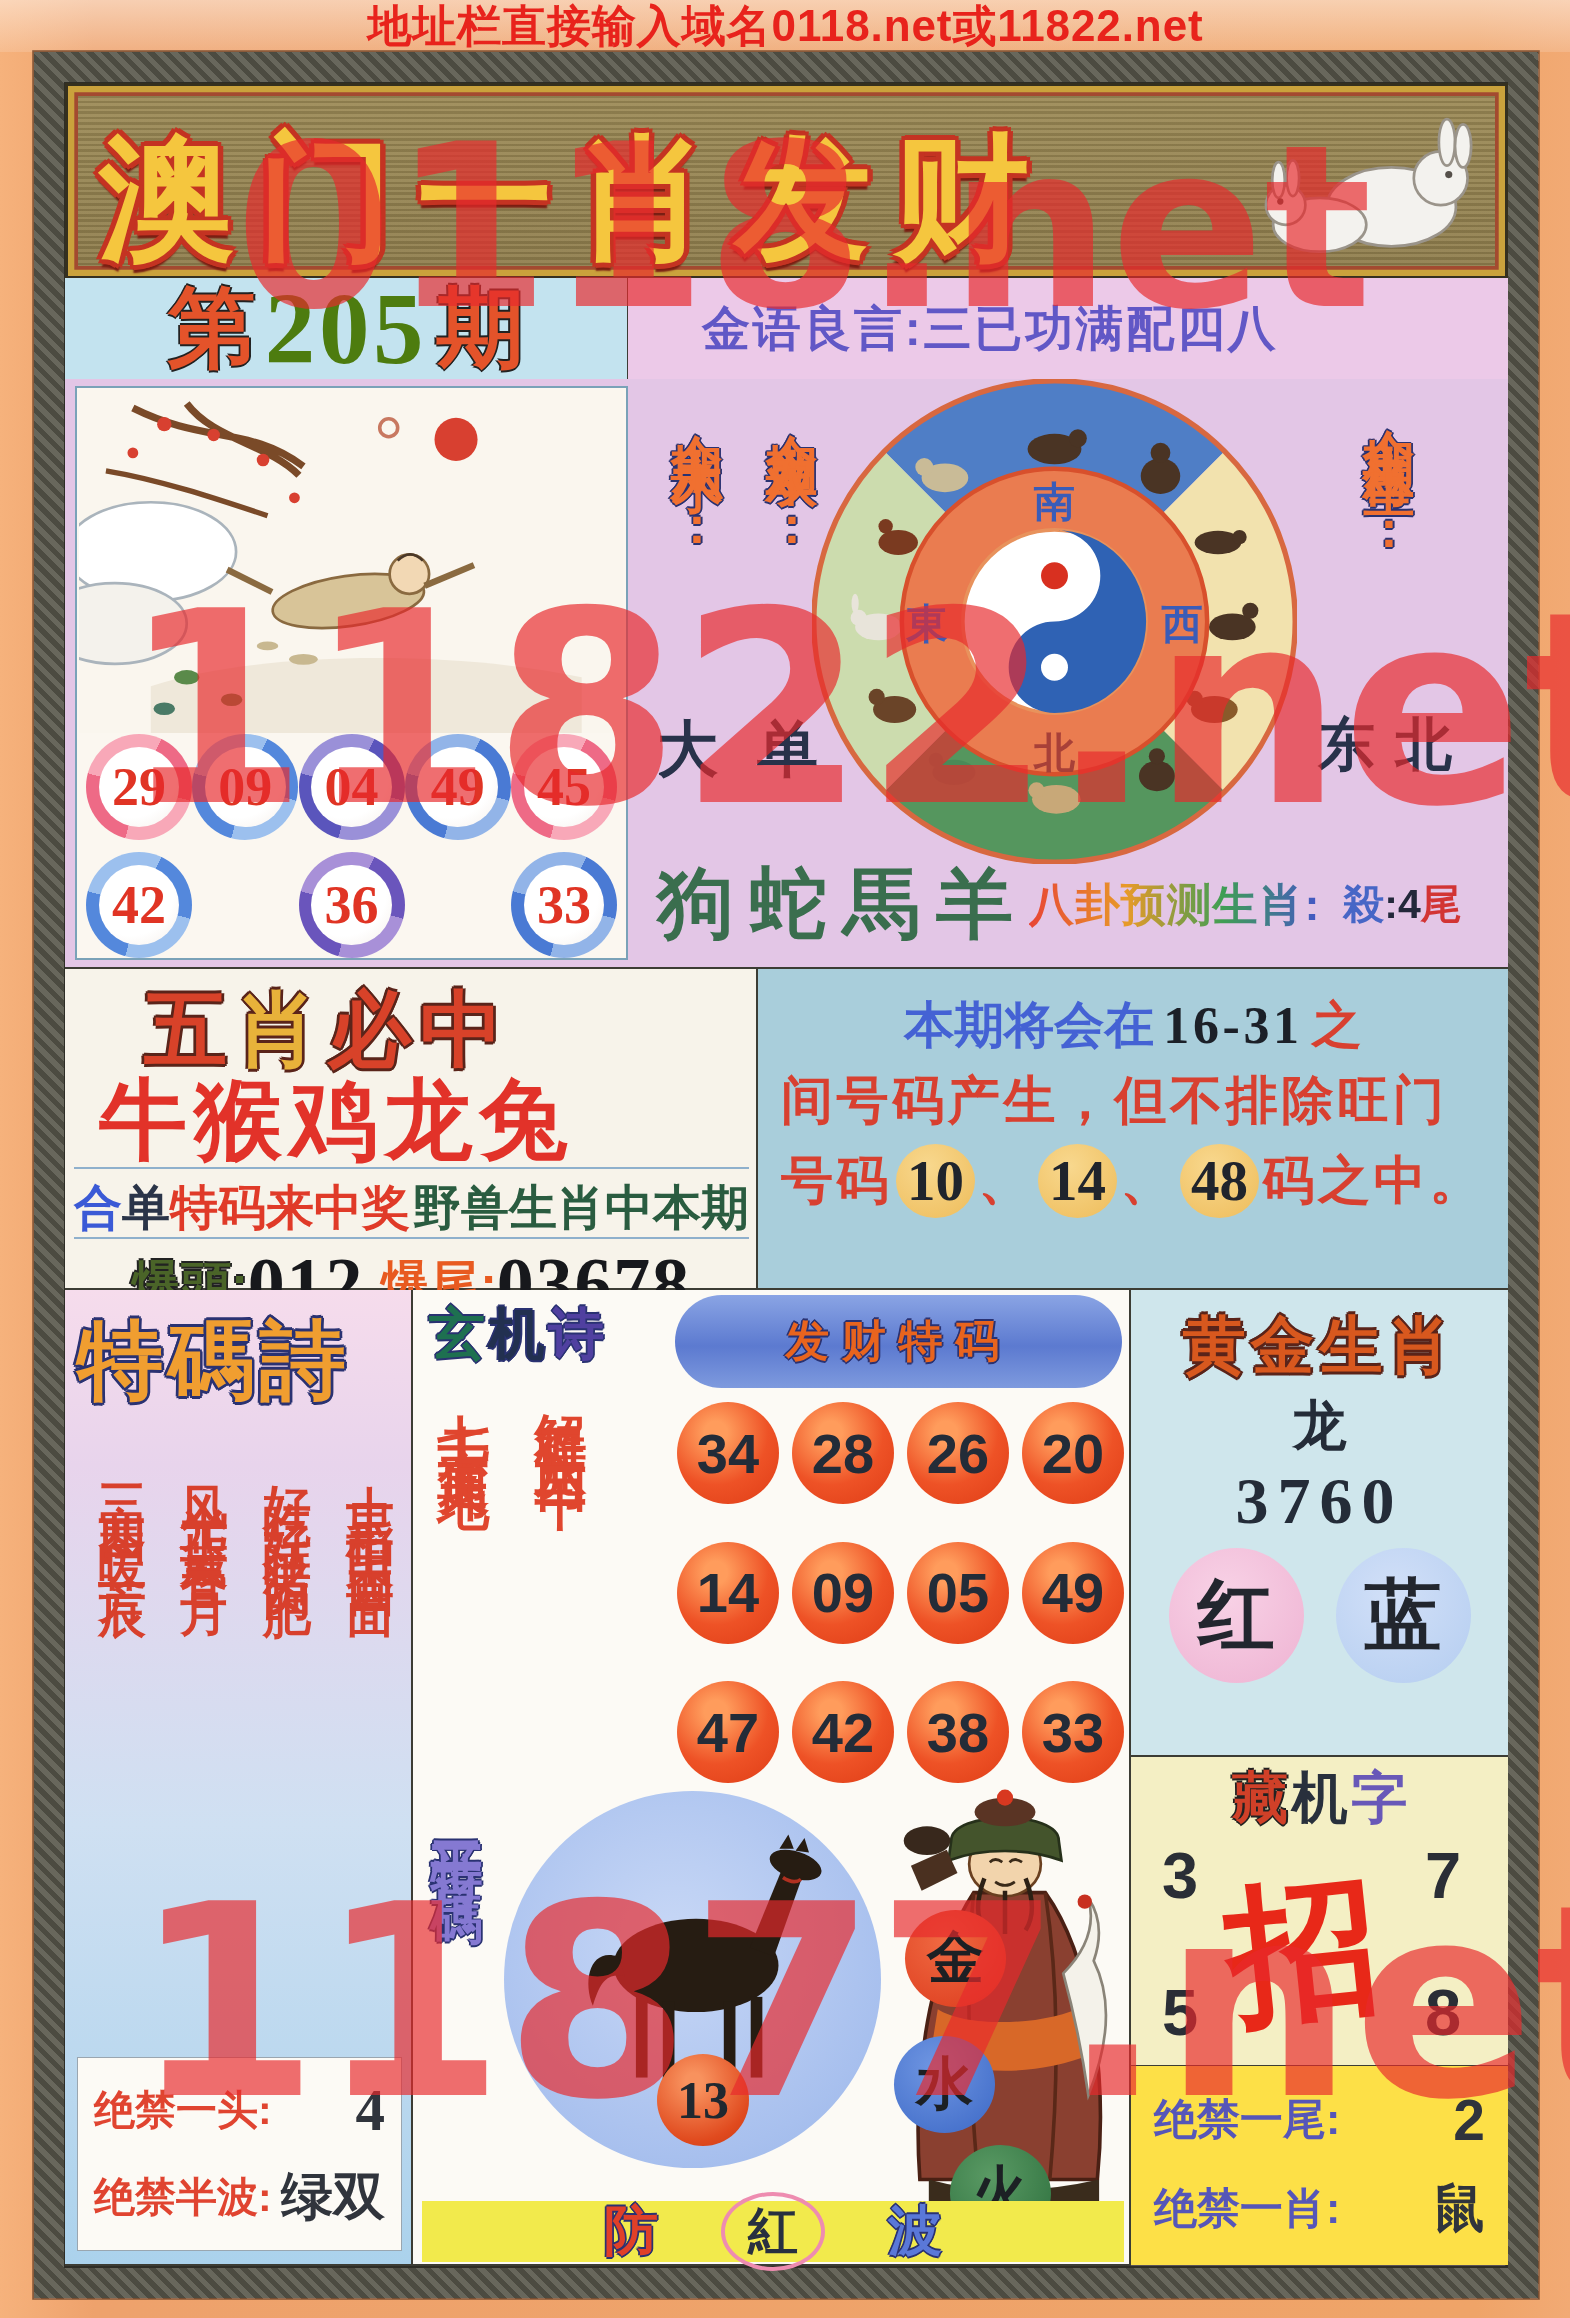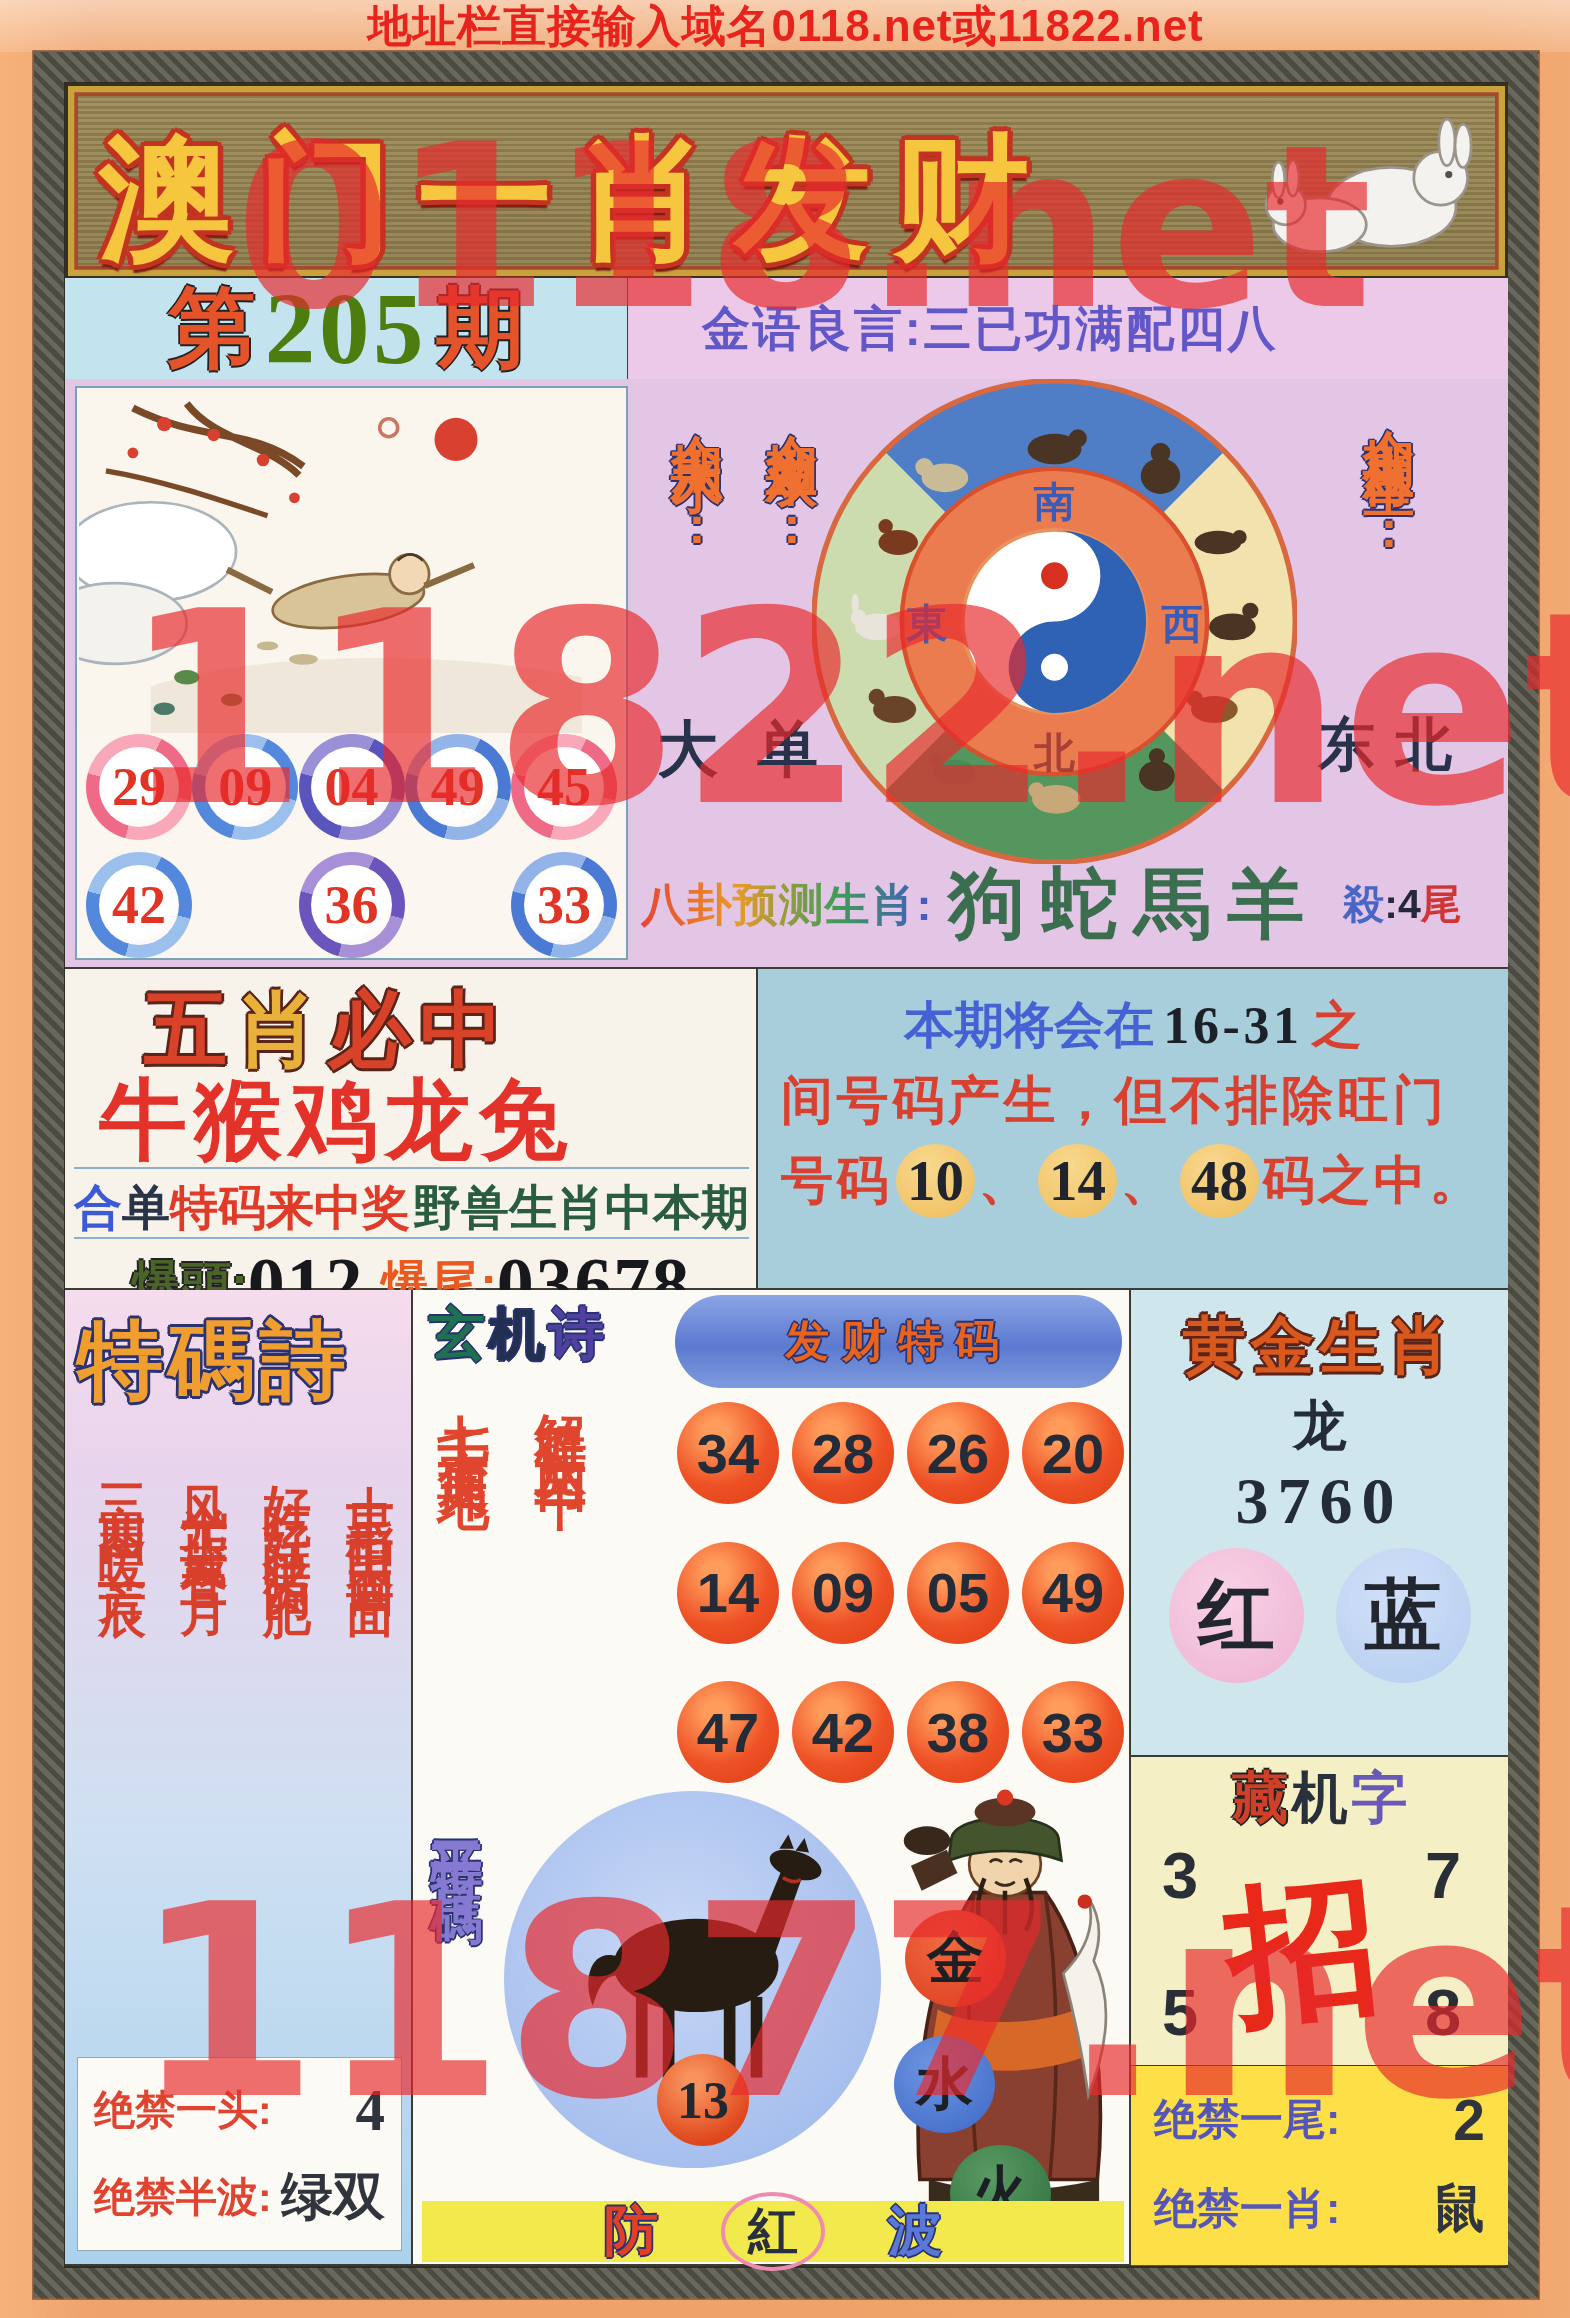--- a/index.html
+++ b/index.html
@@ -333,22 +333,22 @@
   <path d="M270,168 A102,102 0 0 1 270,372 A51,51 0 0 1 270,270 A51,51 0 0 0 270,168 Z" fill="#2f62b4"></path>
   <circle cx="270" cy="219" r="15" fill="#d83020"></circle>
   <circle cx="270" cy="321" r="15" fill="#ffffff"></circle>
   <text x="270" y="152" text-anchor="middle" font-size="46" font-weight="bold" fill="#3a5cb8">南</text>
   <text x="412" y="288" text-anchor="middle" font-size="46" font-weight="bold" fill="#3a5cb8">西</text>
   <text x="270" y="432" text-anchor="middle" font-size="46" font-weight="bold" fill="#a84038">北</text>
   <text x="128" y="288" text-anchor="middle" font-size="46" font-weight="bold" fill="#3a5cb8">東</text>
 </svg>
 
 <div class="abs" id="bagua-row">
+  <span id="bagua-value">狗蛇馬羊</span>
   <span id="bagua-label">八卦预测生肖:</span>
-  <span id="bagua-value">狗蛇馬羊</span>
   <span id="bagua-kill"><span class="k1">殺</span><span class="k2">:4</span><span class="k3">尾</span></span>
 </div>
 
 <div class="abs" id="five-box"></div>
 <div class="abs o-dark" id="five-title">
   <span class="red">五</span><span class="yel">肖</span><span class="red">必中</span>
 </div>
 <div class="abs" id="five-zodiacs">牛猴鸡龙兔</div>
 <div class="abs rule" id="five-rule1"></div>
 <div class="abs" id="five-combo">

